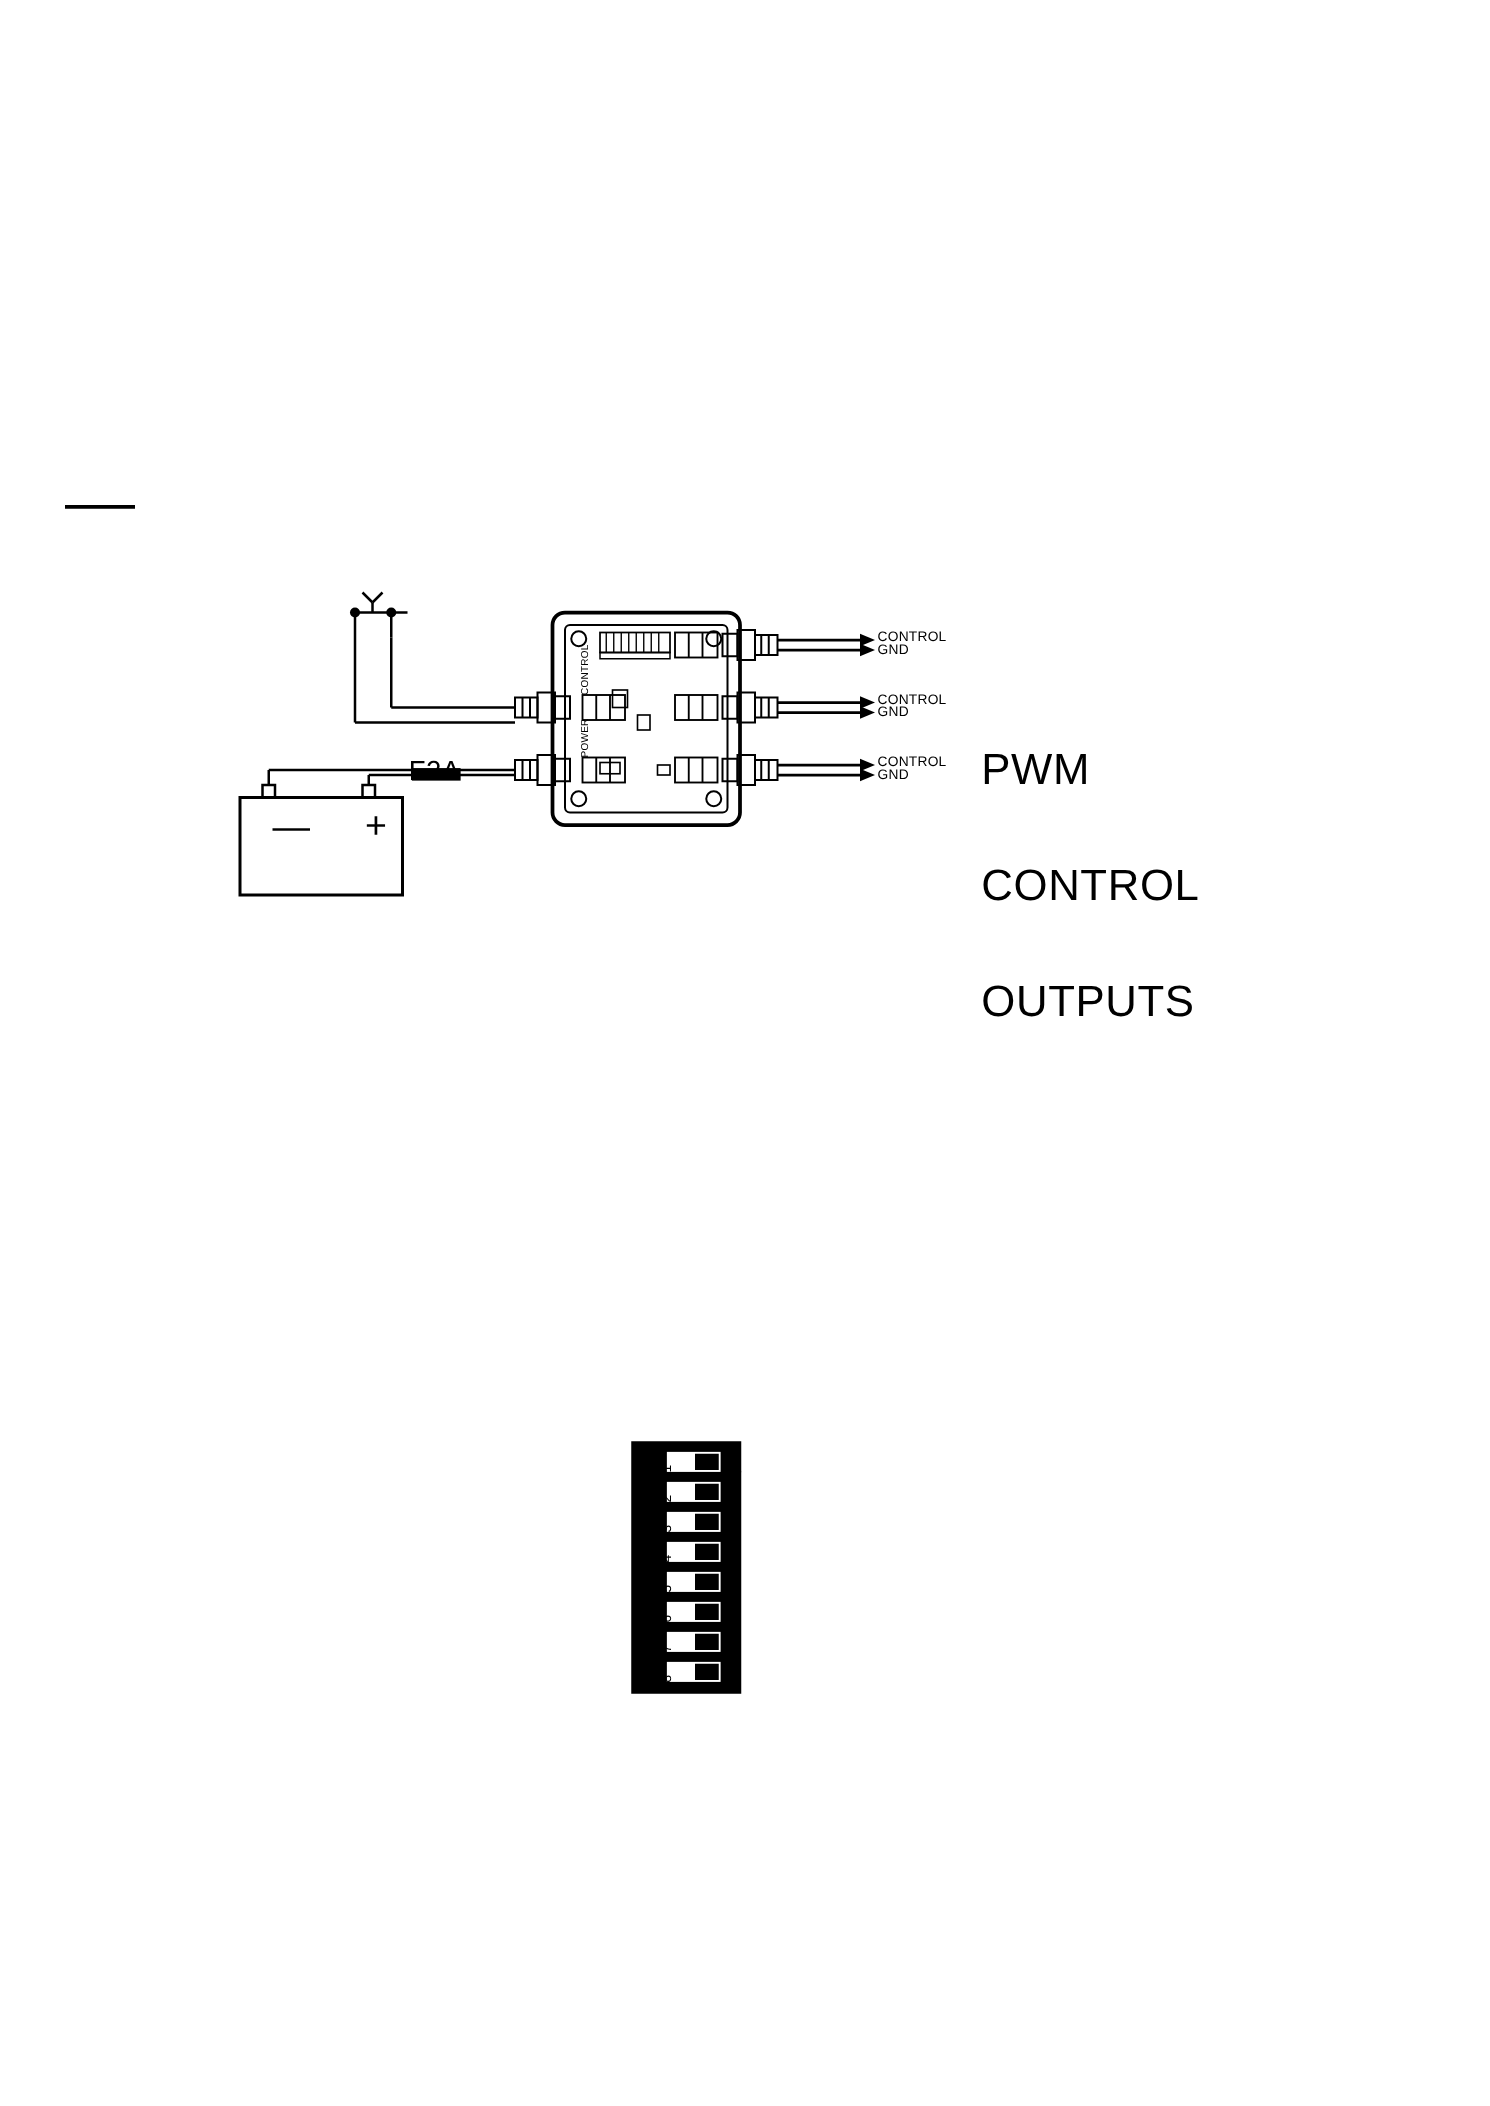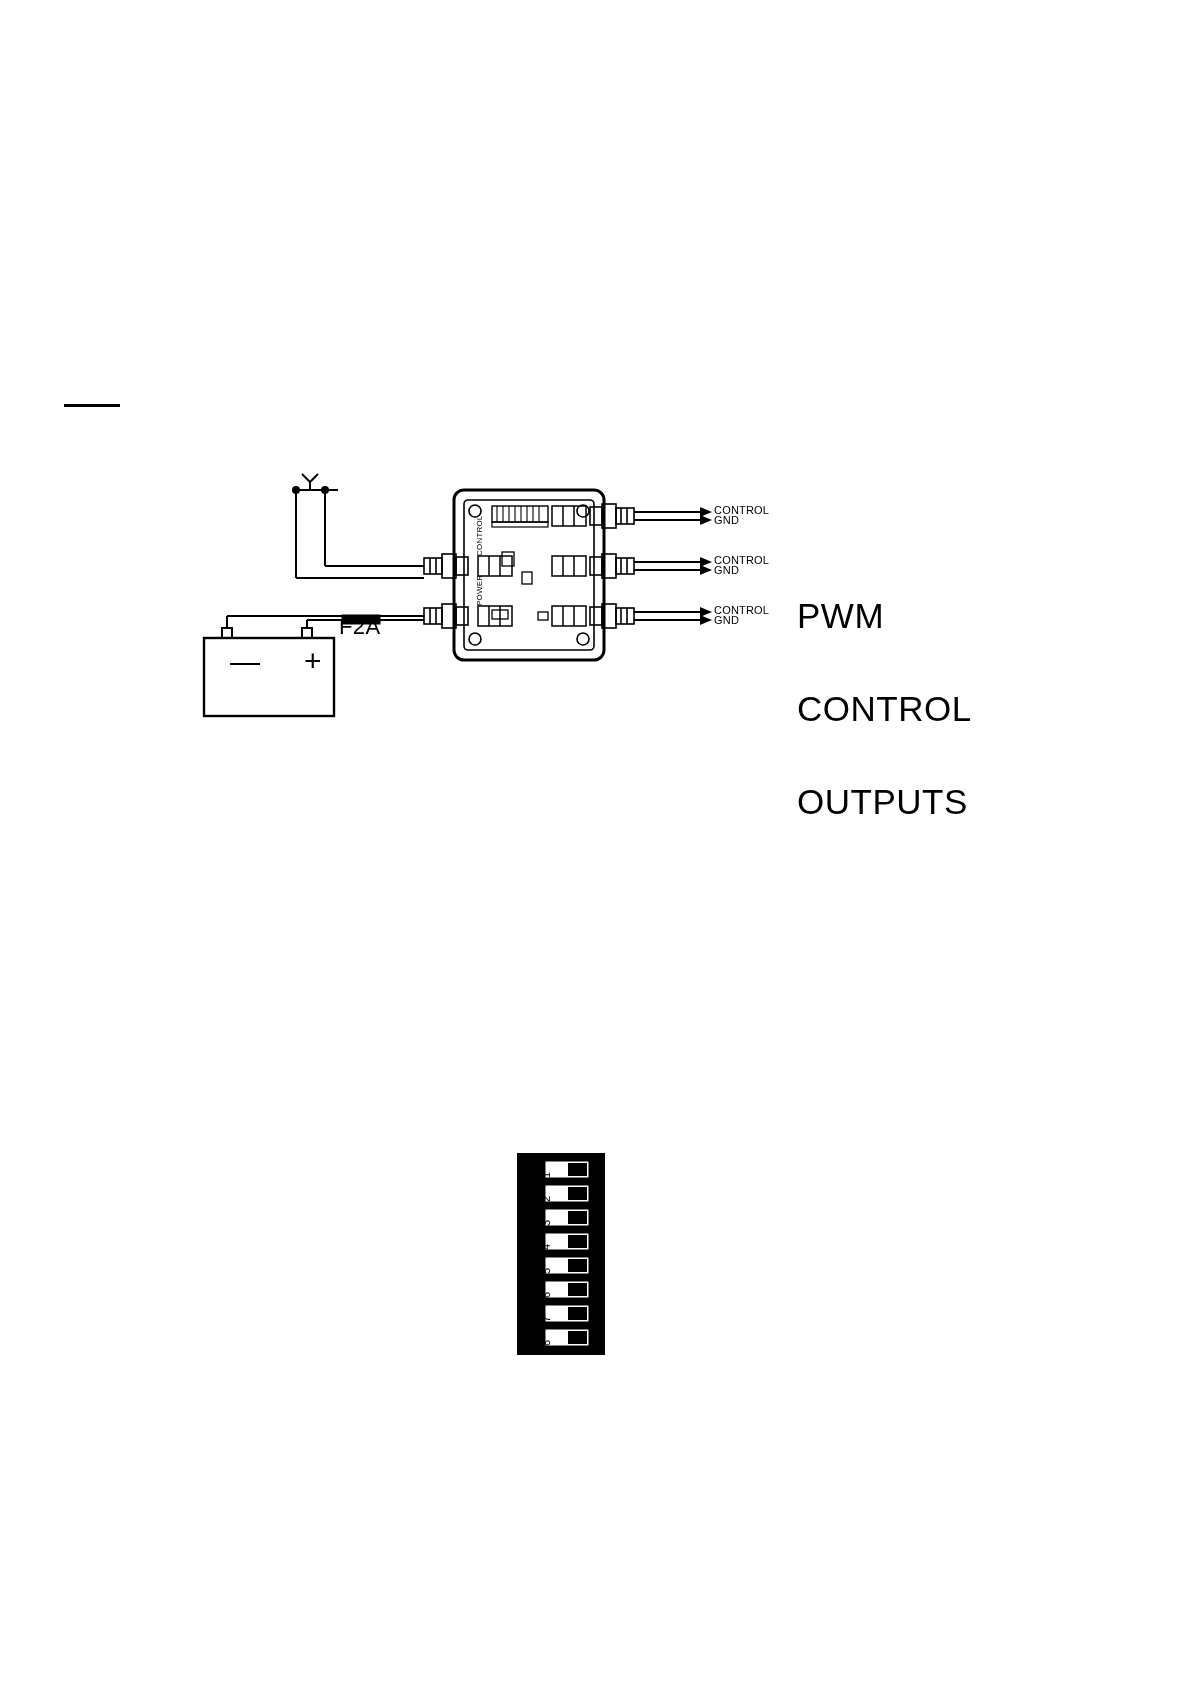--- a/index.html
+++ b/index.html
@@ -13,21 +13,20 @@
     position: relative;
     font-family: "Liberation Sans", sans-serif;
     color: #000000;
     overflow: hidden;
   }
   .page {
     position: absolute;
     left: 0; top: 0;
     width: 1116px;
     height: 1685px;
-    margin-left: 12px;
   }
   
   .top-rule {
     position: absolute;
     left: 52px;
     top: 404px;
     width: 56px;
     height: 0;
     border-top: 3px solid #000;
   }
@@ -52,21 +51,21 @@
   .lbl-small {
     position: absolute;
     font-size: 11px;
     letter-spacing: 0.2px;
     line-height: 12px;
     white-space: pre;
   }
   .lbl-f2a {
     position: absolute;
     left: 147px;
-    top: 154px;
+    top: 144px;
     font-size: 22px;
     letter-spacing: 0.4px;
   }
   
   .dip {
     position: absolute;
     left: 504px;
     top: 1152px;
     width: 104px;
     height: 204px;

